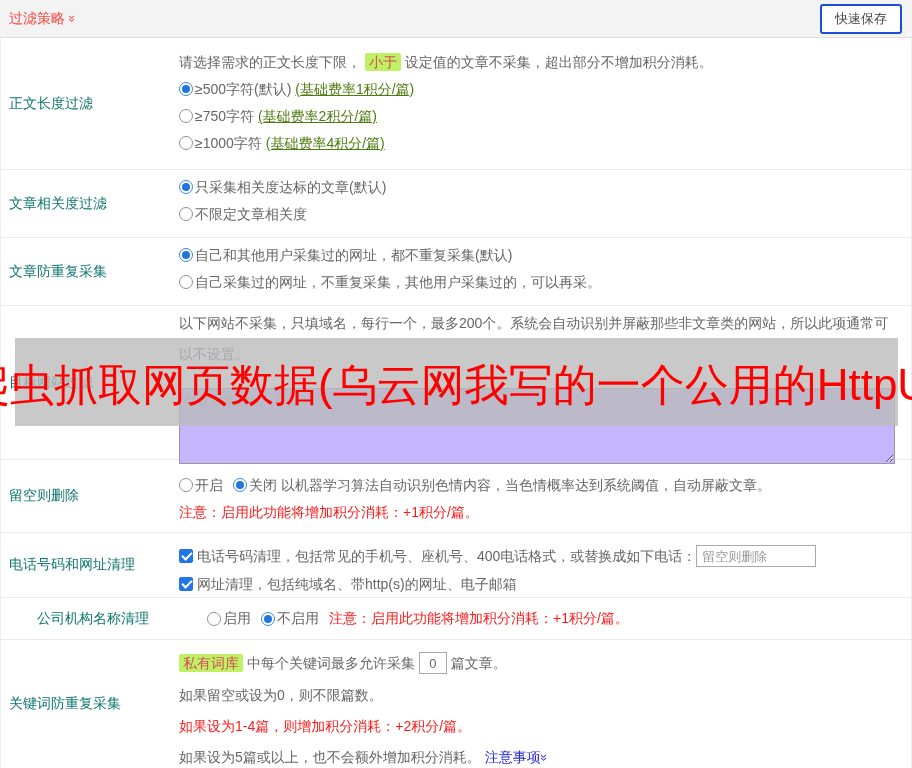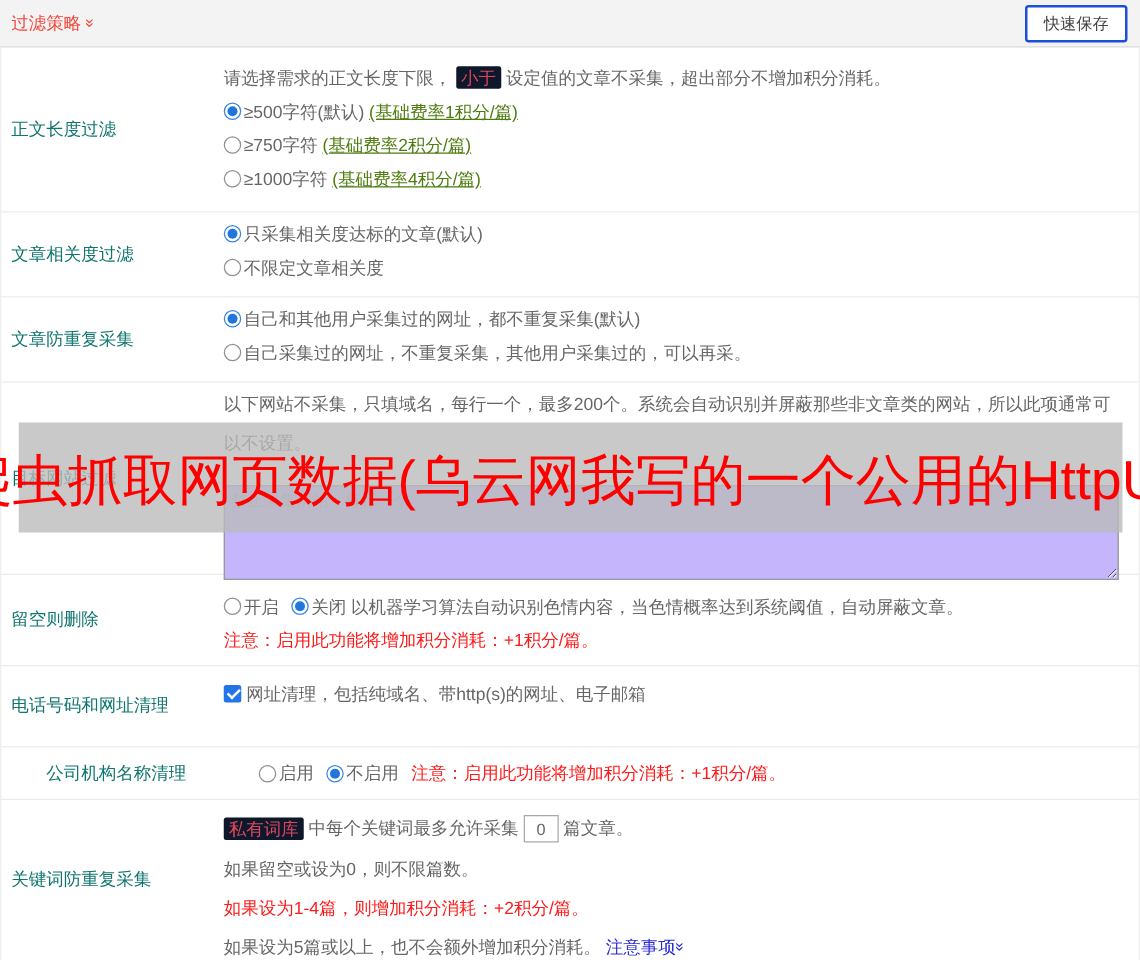--- a/index.html
+++ b/index.html
@@ -27,21 +27,21 @@
   .radio.checked{border-color:#3a87e0;}
   .radio.checked::after{content:"";position:absolute;left:2px;top:2px;width:8px;height:8px;
     border-radius:50%;background:#2176dd;}
   .checkbox{display:inline-block;width:14px;height:14px;background:#2175e8;border:1px solid #2175e8;
     border-radius:2px;position:relative;vertical-align:-2px;margin-right:4px;cursor:pointer;}
   .checkbox::after{content:"";position:absolute;left:4px;top:0px;width:4px;height:8px;
     border:solid #fff;border-width:0 2px 2px 0;transform:rotate(45deg);}
 
   .red{color:#ff1a1a;}
   .fee{color:#4d7c0f;text-decoration:underline;}
-  .hl-pink{color:#d9485e;background:#0f172a;padding:1px 4px;border-radius:2px;}
+  .hl-pink{color:#d9485e;background:#bef264;padding:1px 4px;border-radius:2px;}
   .blue-link{color:#2a2ad8;cursor:pointer;}
 
   input.text{border:1px solid #a9a9a9;height:22px;padding:1px 5px;font-size:13px;color:#666;
     font-family:inherit;background:#fff;}
   input.text::placeholder{color:#999;}
   .phone-input{width:120px;}
   .num-input{width:28px;text-align:center;height:21px;padding:1px 2px;}
   textarea.sites{width:716px;height:76px;border:1px solid #999;margin-top:24px;resize:both;
     font-family:inherit;font-size:13px;padding:3px 5px;color:#666;background:#c4b5fd;}
   textarea.sites::placeholder{color:#aaa;}
@@ -118,20 +118,21 @@
     <div class="row-label">留空则删除</div>
     <div class="row-content">
       <div class="line"><span class="radio"></span><span>开启</span><span class="gap"></span><span class="radio checked"></span><span>关闭</span><span> 以机器学习算法自动识别色情内容，当色情概率达到系统阈值，自动屏蔽文章。</span></div>
       <div class="line red">注意：启用此功能将增加积分消耗：+1积分/篇。</div>
     </div>
   </div>
 
   <div class="row r-phone">
     <div class="row-label">电话号码和网址清理</div>
     <div class="row-content">
+      <div class="line"><span class="checkbox"></span><span>电话号码清理，包括常见的手机号、座机号、400电话格式，或替换成如下电话：</span><input class="text phone-input" placeholder="留空则删除" style=""></div>
       <div class="line"><span class="checkbox"></span><span>网址清理，包括纯域名、带http(s)的网址、电子邮箱</span></div>
     </div>
   </div>
 
   <div class="row r-company">
     <div class="row-label">公司机构名称清理</div>
     <div class="row-content">
       <span class="radio"></span>
         <span>启用</span>
         <span class="gap"></span>

